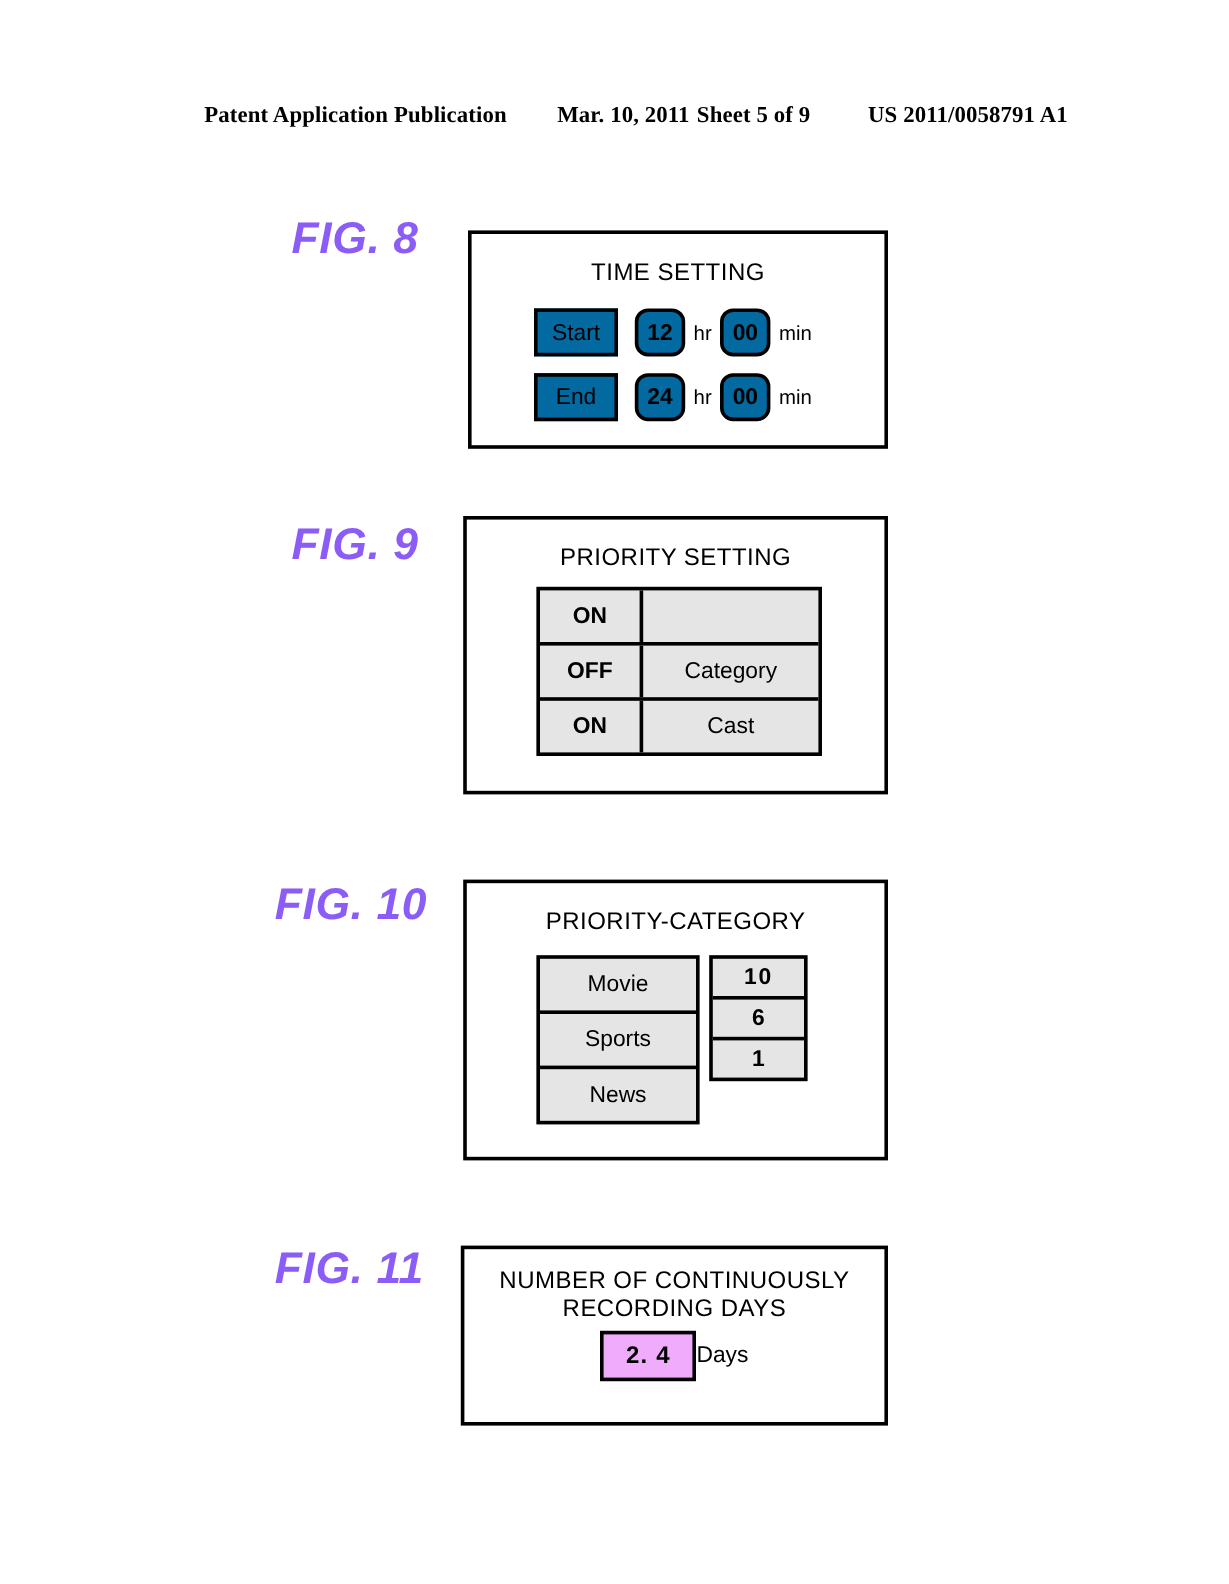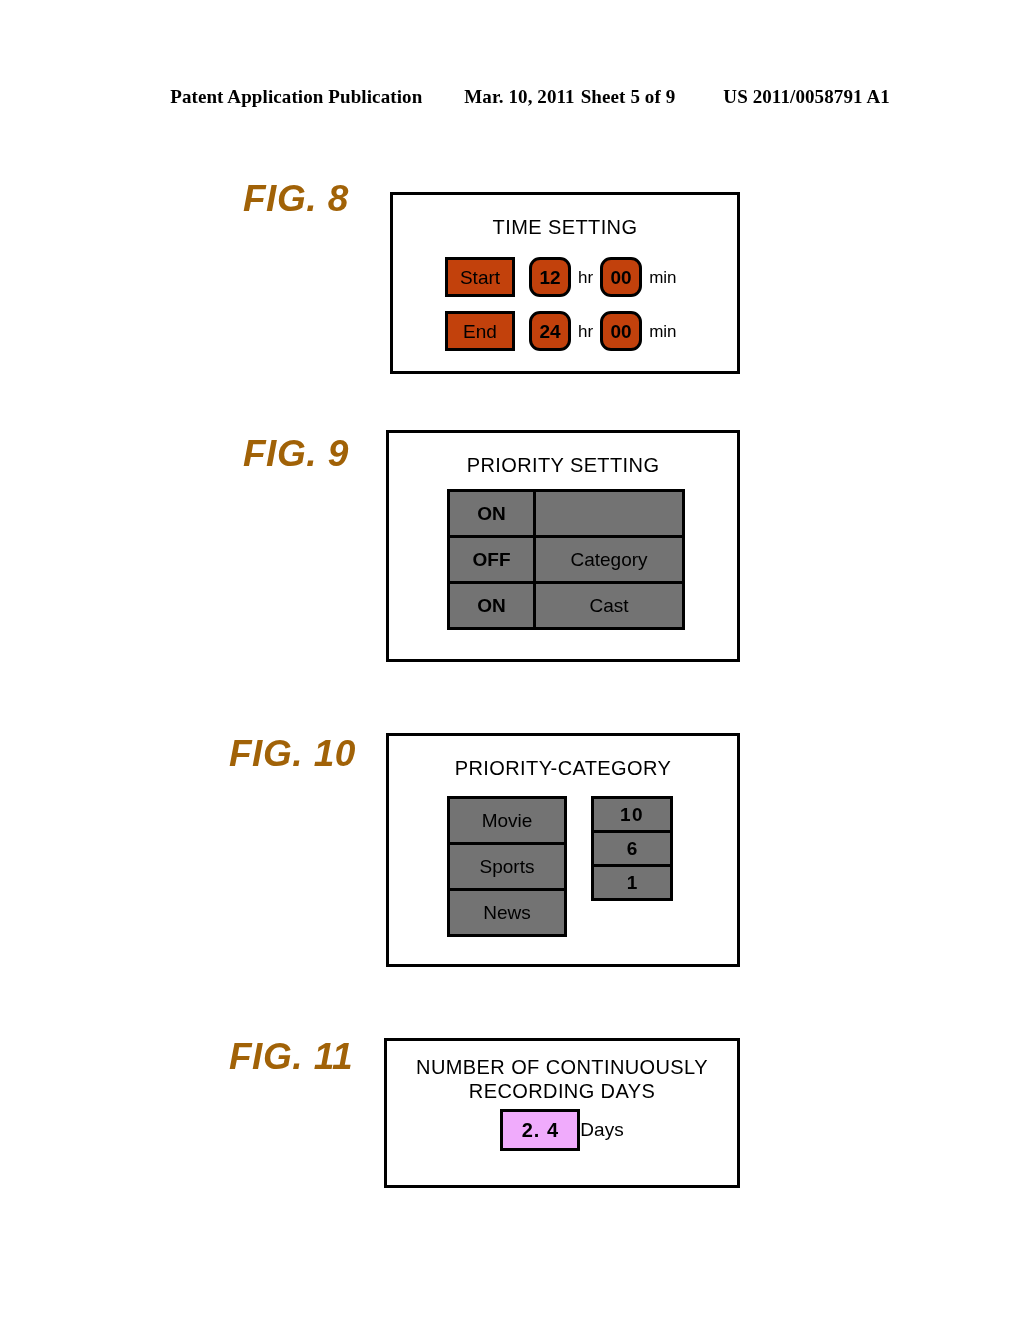--- a/index.html
+++ b/index.html
@@ -42,21 +42,21 @@
     position: absolute;
   }
   .fig-label {
     position: absolute;
     font-family: "Liberation Sans", sans-serif;
     font-style: italic;
     font-weight: bold;
     font-size: 37px;
     letter-spacing: 0.5px;
     white-space: nowrap;
-    color: #a16207;
+    color: #8b5cf6;
   }
 
   
   .panel {
     position: absolute;
     box-sizing: border-box;
     border: 3px solid #000;
     background: #fff;
   }
   .panel-title {
@@ -83,21 +83,21 @@
     display: flex;
     align-items: center;
     justify-content: flex-start;
     padding-left: 52px;
     height: 48px;
     margin-bottom: 6px;
   }
   .cell-box {
     box-sizing: border-box;
     border: 3px solid #000;
-    background: #c2410c;
+    background: #0369a1;
     display: flex;
     align-items: center;
     justify-content: center;
     font-size: 19px;
     line-height: 1;
   }
   .cell-label { width: 70px; height: 40px; }
   .cell-num   { width: 42px; height: 40px; font-weight: bold; font-size: 19px; border-radius: 11px; }
   .unit {
     font-size: 17px;
@@ -106,21 +106,21 @@
   }
 
   
   #panel-fig9 { left: 386px; top: 430px; width: 354px; height: 232px; }
   #panel-fig9 .panel-title { top: 20px; }
   .tbl {
     position: absolute;
     box-sizing: border-box;
     border: 3px solid #000;
     border-collapse: collapse;
-    background: #737373;
+    background: #e5e5e5;
   }
   .tbl-row {
     display: flex;
   }
   .tbl-row + .tbl-row { border-top: 3px solid #000; }
   .tbl-cell {
     box-sizing: border-box;
     display: flex;
     align-items: center;
     justify-content: center;
@@ -131,21 +131,21 @@
   #tbl-priority .c-state {
     width: 86px;
     font-weight: bold;
     border-right: 3px solid #000;
   }
   #tbl-priority .c-item { flex: 1; }
 
   
   #panel-fig10 { left: 386px; top: 733px; width: 354px; height: 234px; }
   #panel-fig10 .panel-title { top: 20px; }
-  #tbl-category { left: 58px; top: 60px; width: 120px; }
+  #tbl-category { left: 58px; top: 60px; width: 136px; }
   #tbl-category .tbl-cell { width: 100%; height: 43px; }
   #tbl-score { left: 202px; top: 60px; width: 82px; }
   #tbl-score .tbl-cell { width: 100%; height: 31px; font-weight: bold; }
   #tbl-score .score-wide { letter-spacing: 1.5px; }
 
   
   #panel-fig11 { left: 384px; top: 1038px; width: 356px; height: 150px; }
   #panel-fig11 .panel-title { top: 14px; }
   .days-row {
     position: absolute;

